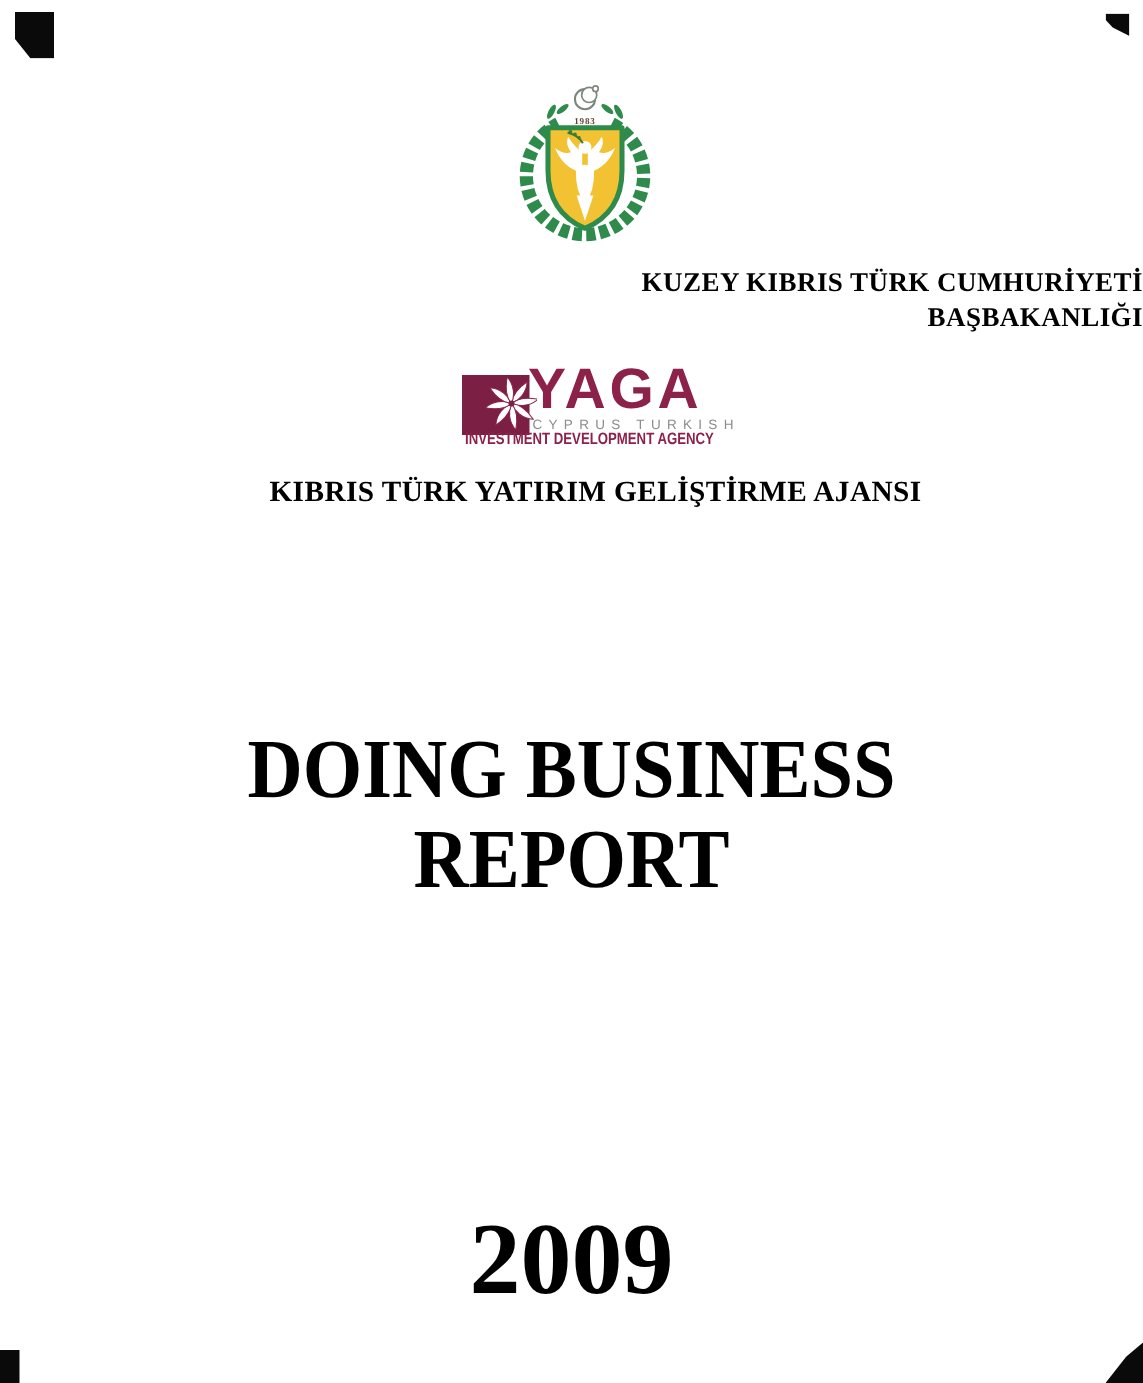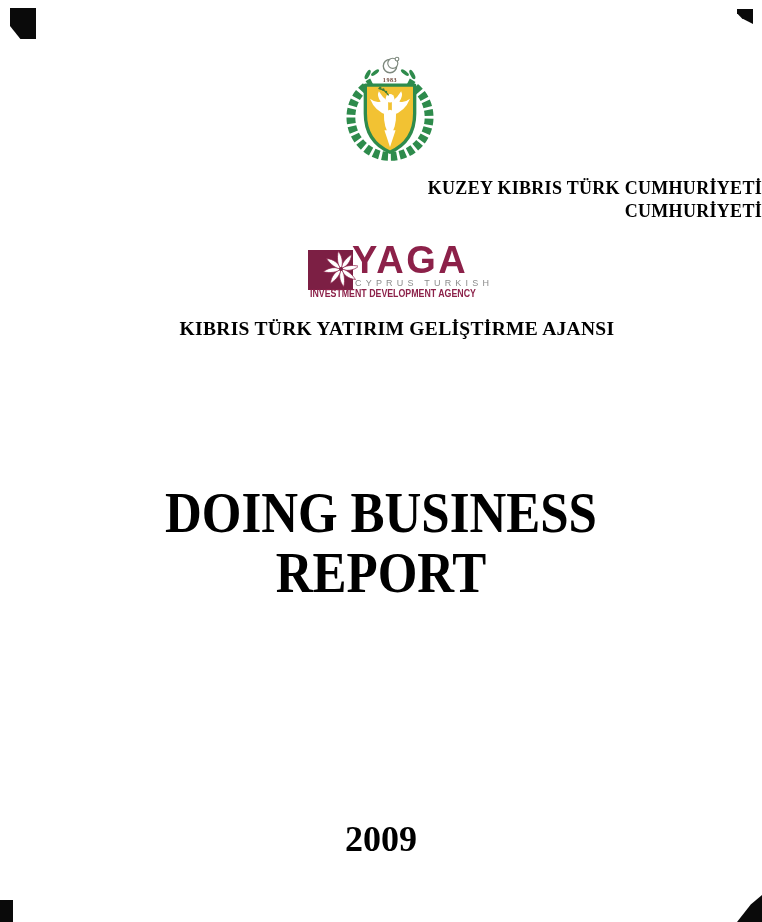--- a/index.html
+++ b/index.html
@@ -46,21 +46,21 @@
   }
 
   .title{
     position:absolute;top:483px;left:0;width:100%;text-align:center;
     font-weight:bold;font-size:56px;line-height:60px;
     transform:scaleX(0.91);transform-origin:center top;
   }
 
   .year{
     position:absolute;top:813px;left:0;width:100%;text-align:center;
-    font-weight:bold;font-size:36px;line-height:52px;
+    font-weight:bold;font-size:68px;line-height:52px;
   }
 </style>
 </head>
 <body>
 
 <div class="page">
 
   <div class="mark mark-tl"></div>
   <div class="mark mark-tr"></div>
   <div class="mark mark-bl"></div>
@@ -98,21 +98,21 @@
         <path d="M58.5,44.5 Q55,38.5 47.5,37" fill="none" stroke="#3E7D35" stroke-width="1.4"></path>
         <circle cx="49.5" cy="36.5" r="1.4" fill="#3E7D35"></circle>
         <circle cx="52.8" cy="38.2" r="1.3" fill="#3E7D35"></circle>
         <circle cx="55.8" cy="40.6" r="1.2" fill="#3E7D35"></circle>
       </g>
     </svg>
   </div>
 
   <div class="org">
     <div>KUZEY KIBRIS TÜRK CUMHURİYETİ</div>
-    <div>CUMHURİYETİ</div>
+    <div>BAŞBAKANLIĞI</div>
   </div>
 
   <div class="yaga">
     <svg class="yaga-sq" viewBox="0 0 50 42" width="50" height="42" aria-hidden="true">
       <rect x="0" y="0" width="45" height="40" fill="#7C1F44"></rect>
       <g fill="#ffffff" stroke="#8C2149" stroke-width="0.7">
         <path transform="translate(33,19) rotate(0)" d="M0 0 C5 -2 10 -7 10.5 -14.5 C4.5 -10.5 0.5 -5.5 0 0 Z"></path>
         <path transform="translate(33,19) rotate(45)" d="M0 0 C5 -2 10 -7 10.5 -14.5 C4.5 -10.5 0.5 -5.5 0 0 Z"></path>
         <path transform="translate(33,19) rotate(90)" d="M0 0 C5 -2 10 -7 10.5 -14.5 C4.5 -10.5 0.5 -5.5 0 0 Z"></path>
         <path transform="translate(33,19) rotate(135)" d="M0 0 C5 -2 10 -7 10.5 -14.5 C4.5 -10.5 0.5 -5.5 0 0 Z"></path>

